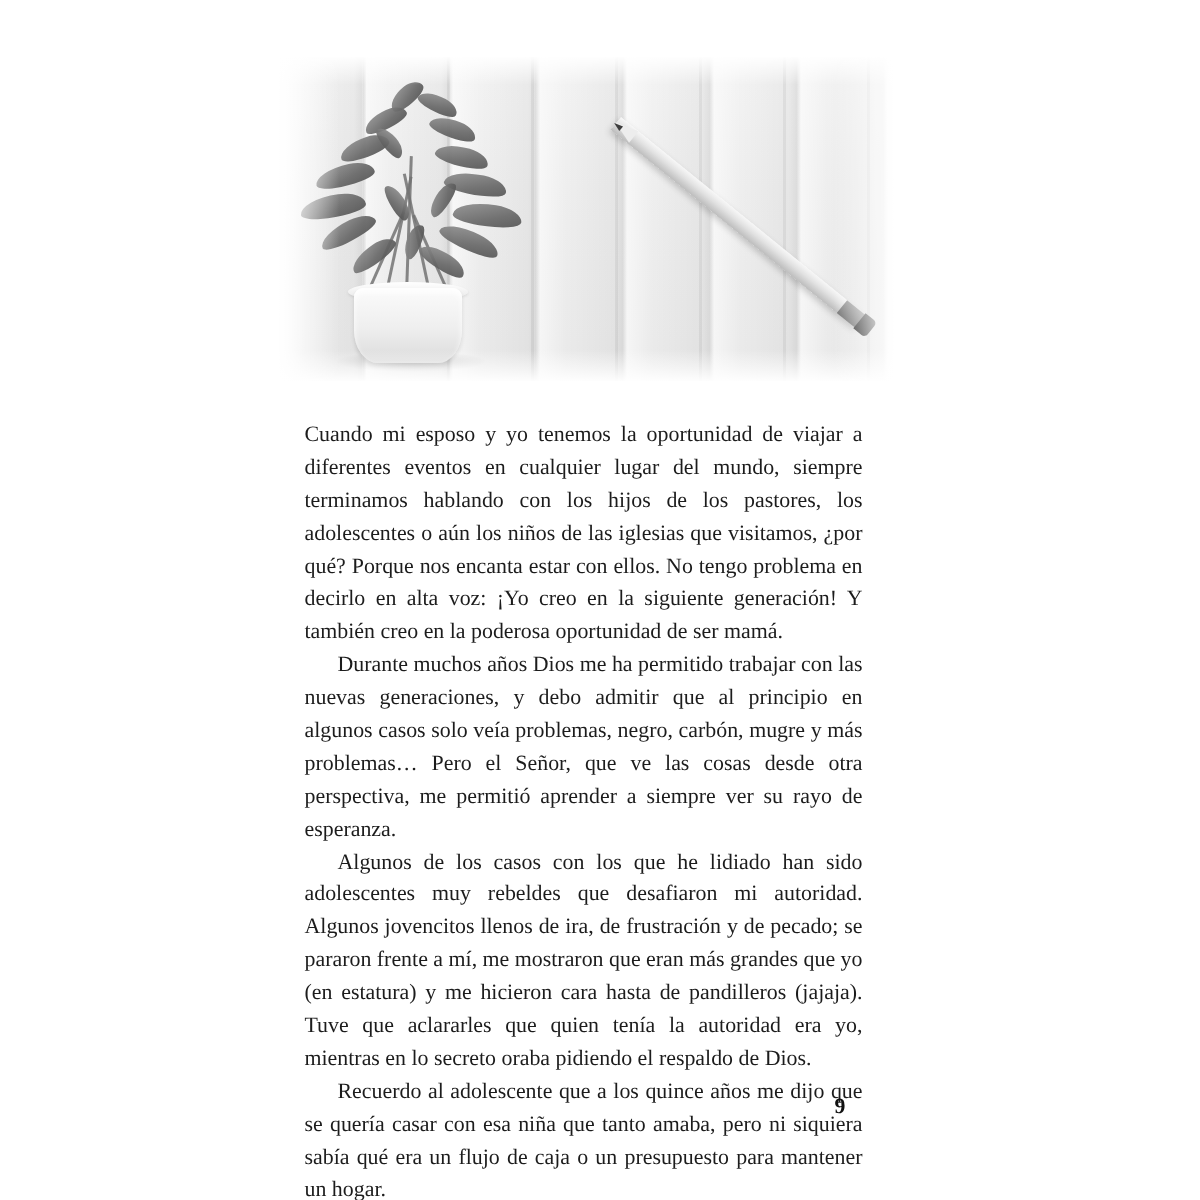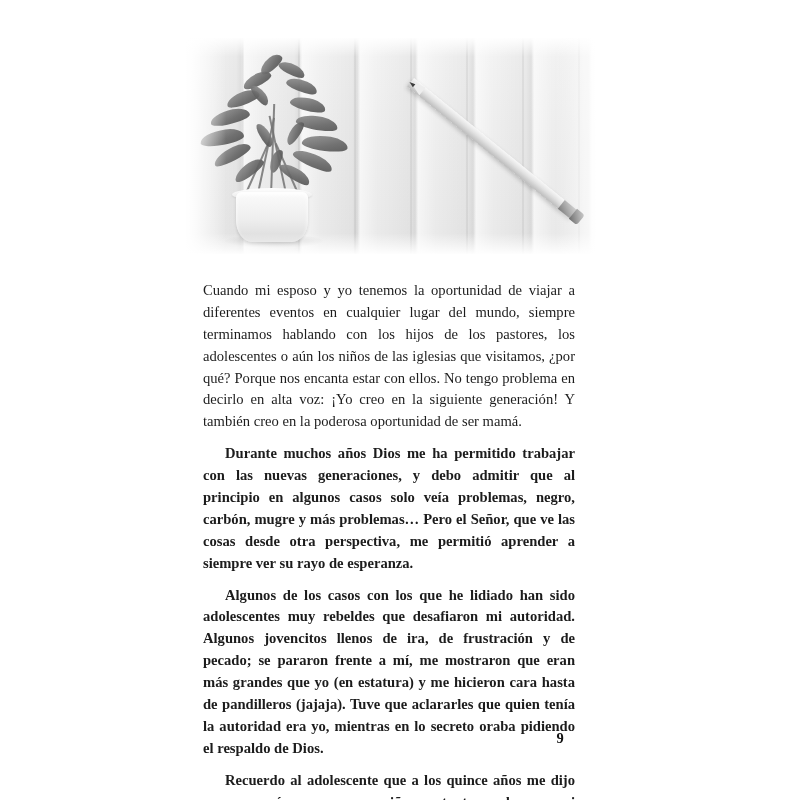--- a/index.html
+++ b/index.html
@@ -183,23 +183,21 @@
     margin: 0;
     font-size: 14.6px;
     line-height: 1.50;
     text-align: justify;
     text-justify: inter-word;
     color: #1c1c1c;
     -webkit-hyphens: manual;
     hyphens: manual;
   }
   .text-col p + p {
-    margin-top: 10px;
     text-indent: 22px;
-    font-weight: bold;
   }
 
   .folio {
     position: absolute;
     left: 545px;
     top: 730px;
     width: 30px;
     text-align: center;
     font-weight: bold;
     font-size: 14.5px;

